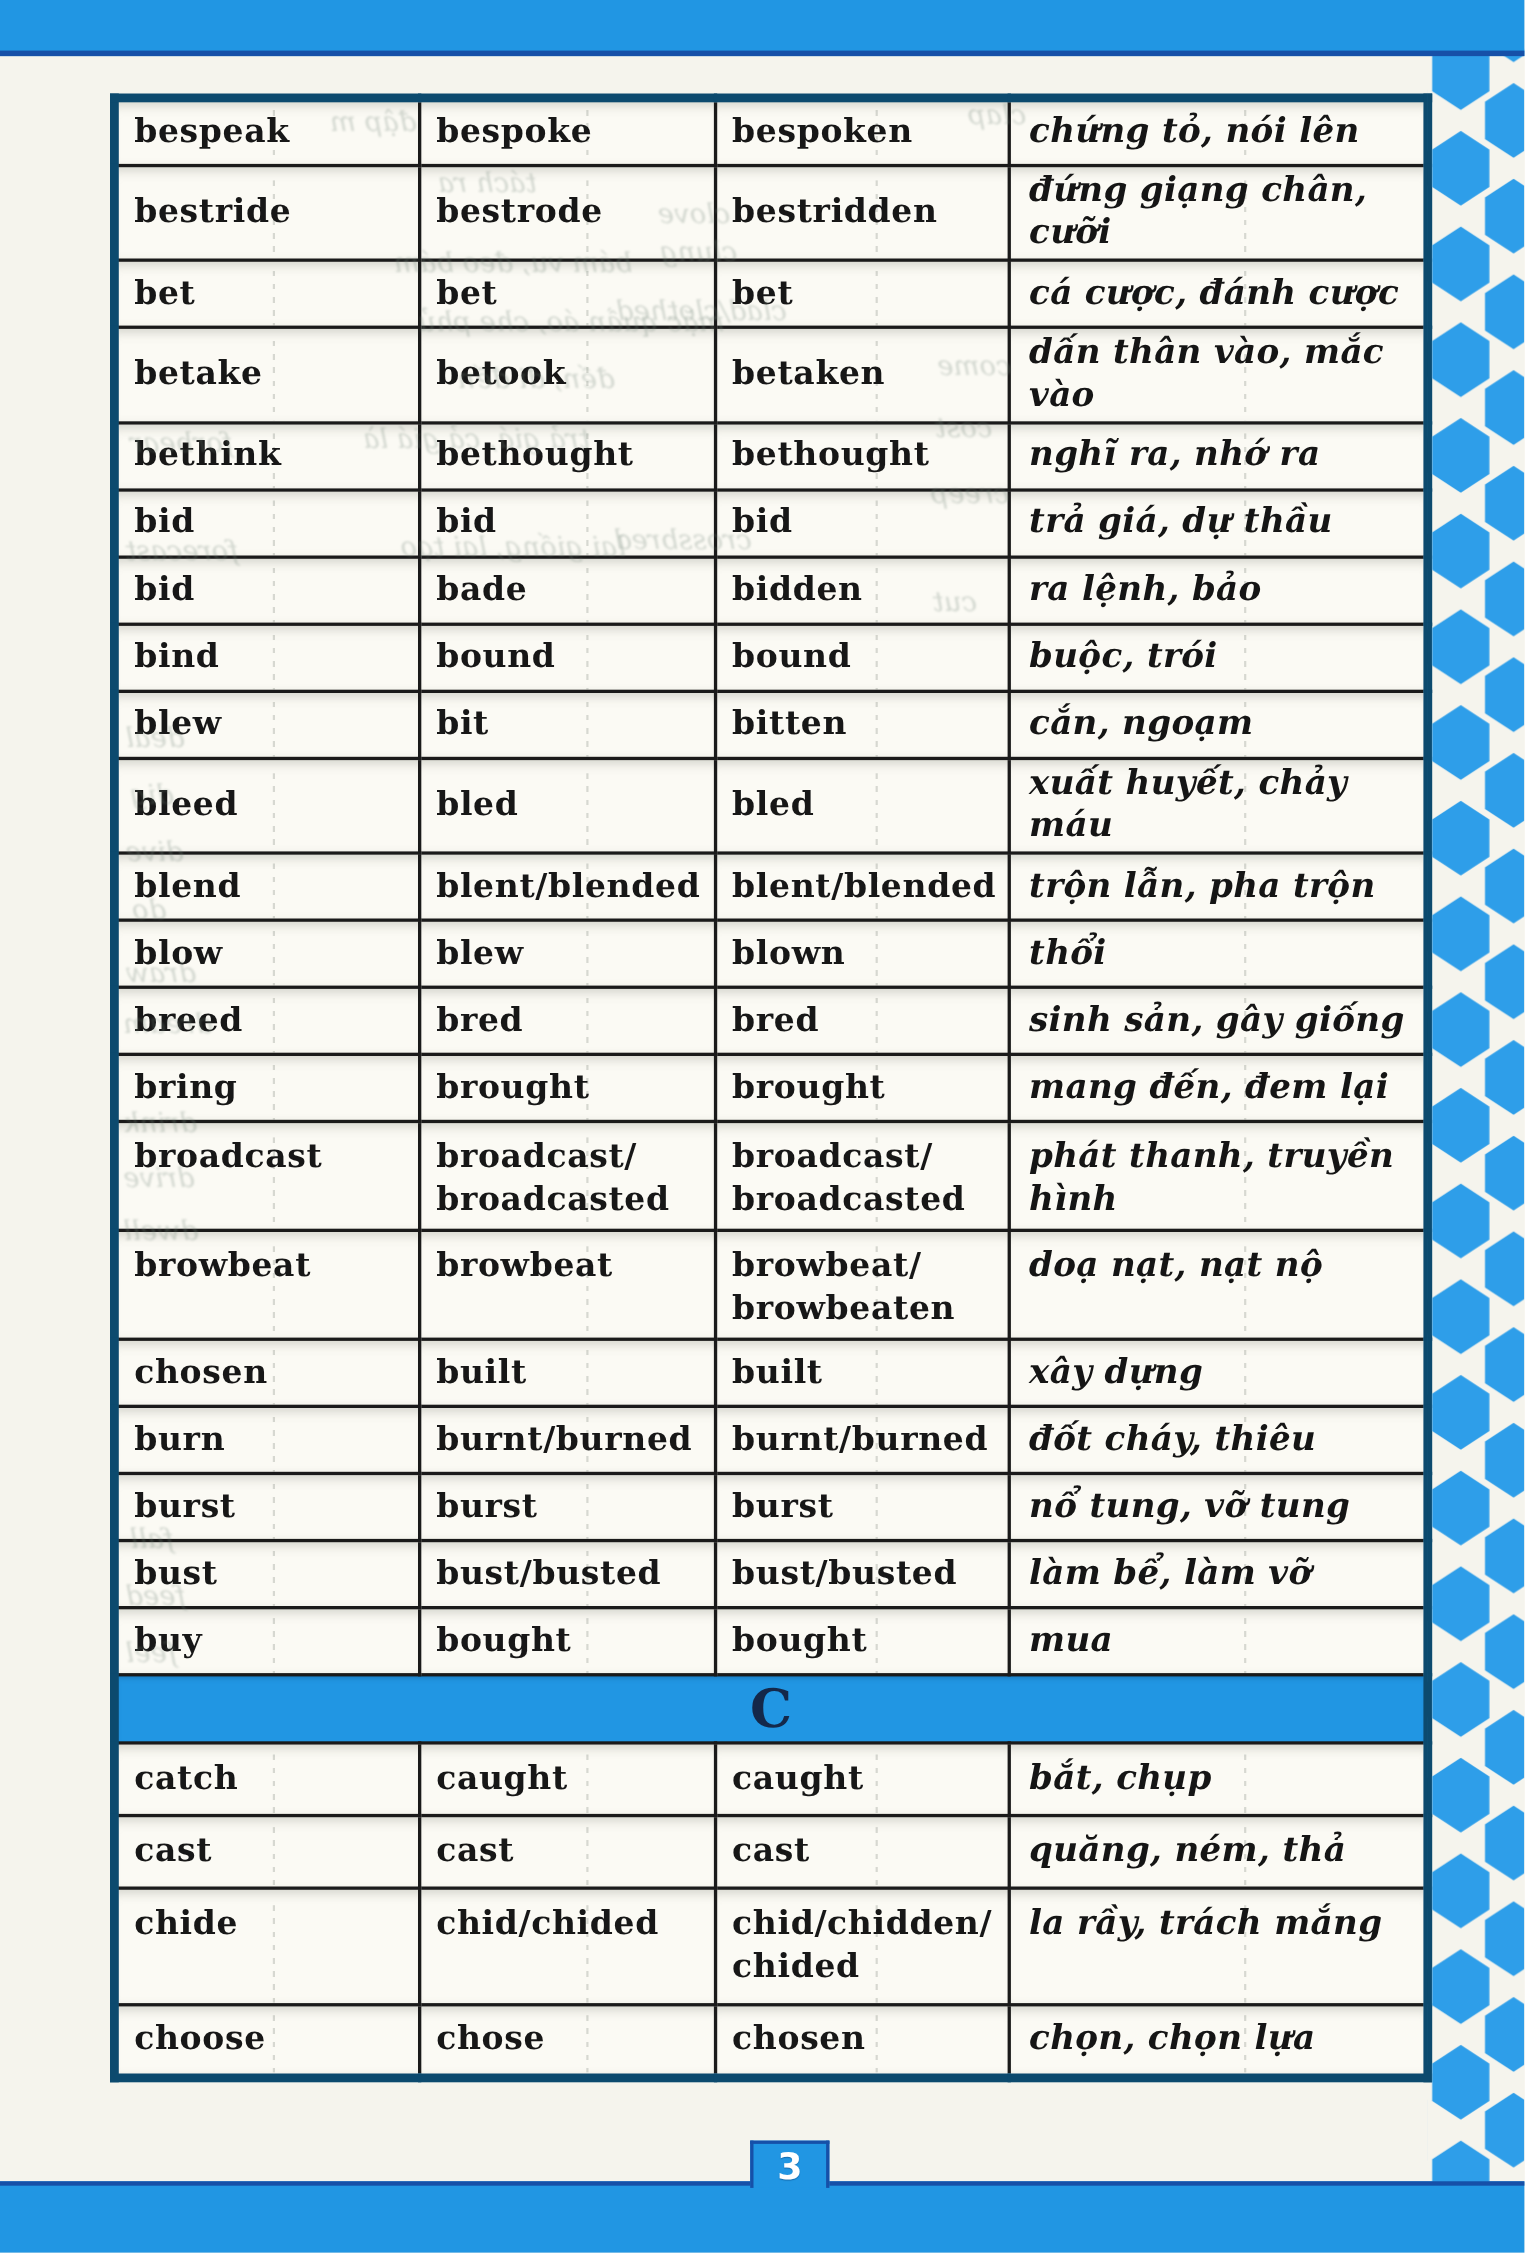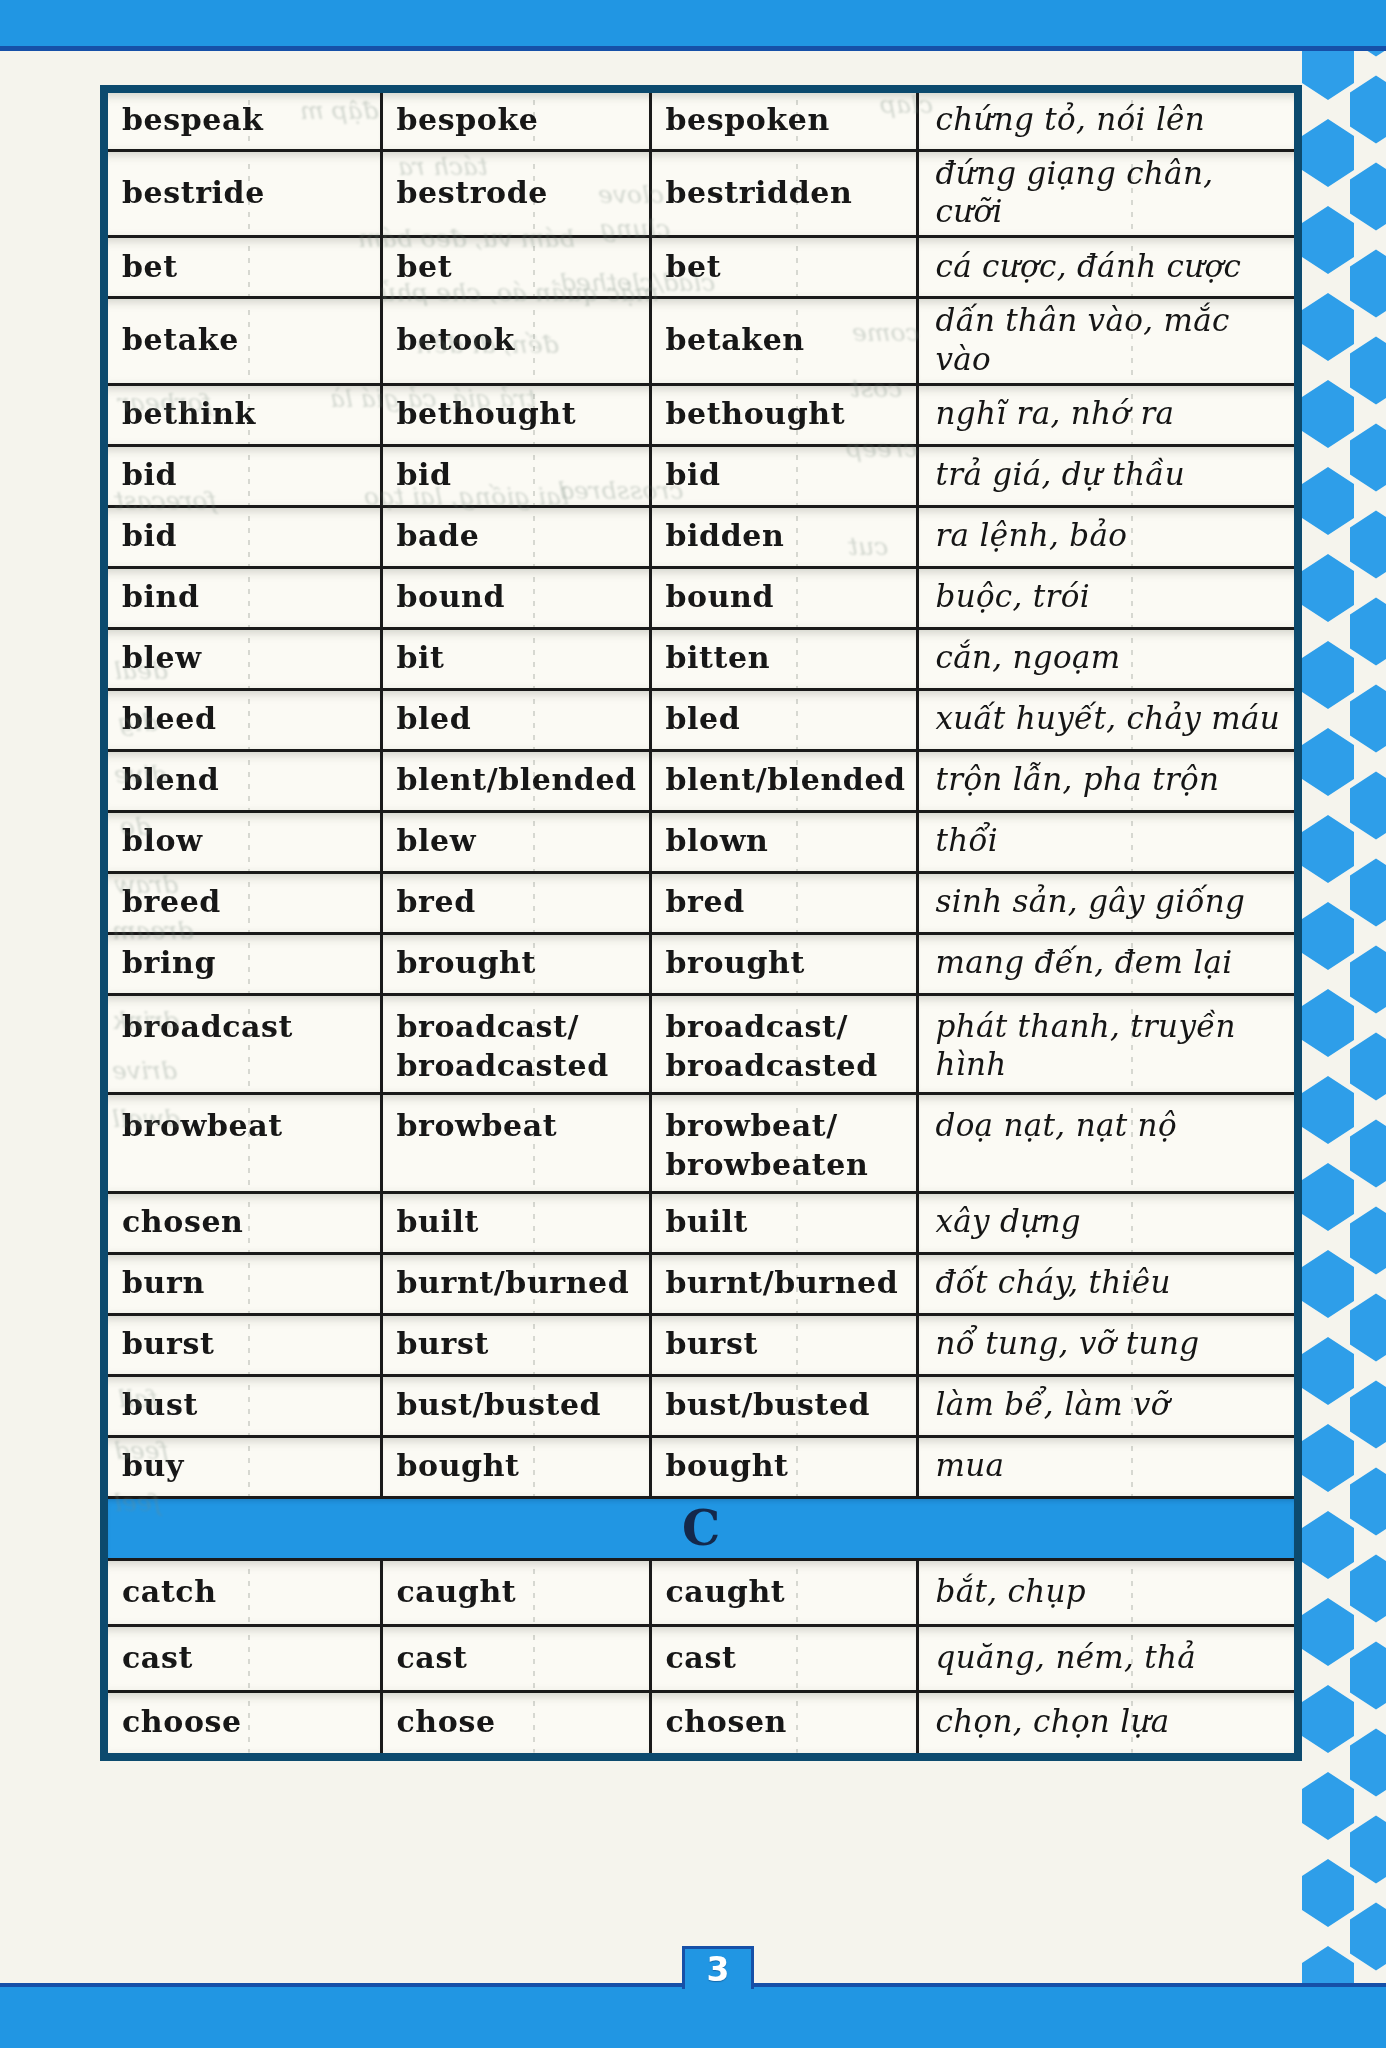--- a/index.html
+++ b/index.html
@@ -71,21 +71,21 @@
   }
   .verb-table td:nth-child(1){background-position:52% 100%;}
   .verb-table td:nth-child(2){background-position:57% 100%;}
   .verb-table td:nth-child(3){background-position:55% 100%;}
   .verb-table td:nth-child(4){background-position:57% 100%;padding-left:17px;}
   .en{
     font-size:30px;font-weight:600;letter-spacing:.6px;
     color:#171717;line-height:1.3;
   }
   .vi{
-    font-size:31px;font-style:italic;font-weight:400;letter-spacing:.3px;
+    font-size:31px;font-style:italic;font-weight:700;letter-spacing:.3px;
     color:#151515;line-height:1.25;
   }
   tr.row{height:61px;}
   tr.row.tall{height:99px;}
   tr.row.tall td{vertical-align:top;padding-top:11px;}
   tr.c-sec{height:66px;}
   tr.c-sec.tall{height:106px;}
   tr.header-row{height:62px;}
   tr.header-row td{
     background:var(--accent);
@@ -311,20 +311,27 @@
           <td class="en">caught</td>
           <td class="en">caught</td>
           <td class="vi">bắt, chụp</td>
         </tr>
         <tr class="row c-sec">
           <td class="en">cast</td>
           <td class="en">cast</td>
           <td class="en">cast</td>
           <td class="vi">quăng, ném, thả</td>
         </tr>
+        <tr class="row c-sec tall">
+          <td class="en">chide</td>
+          <td class="en">chid/chided</td>
+          <td class="en">chid/chidden/
+chided</td>
+          <td class="vi">la rầy, trách mắng</td>
+        </tr>
         <tr class="row c-sec">
           <td class="en">choose</td>
           <td class="en">chose</td>
           <td class="en">chosen</td>
           <td class="vi">chọn, chọn lựa</td>
         </tr>
       </tbody>
   </table>
 
   <div class="bottom-bar"></div>

